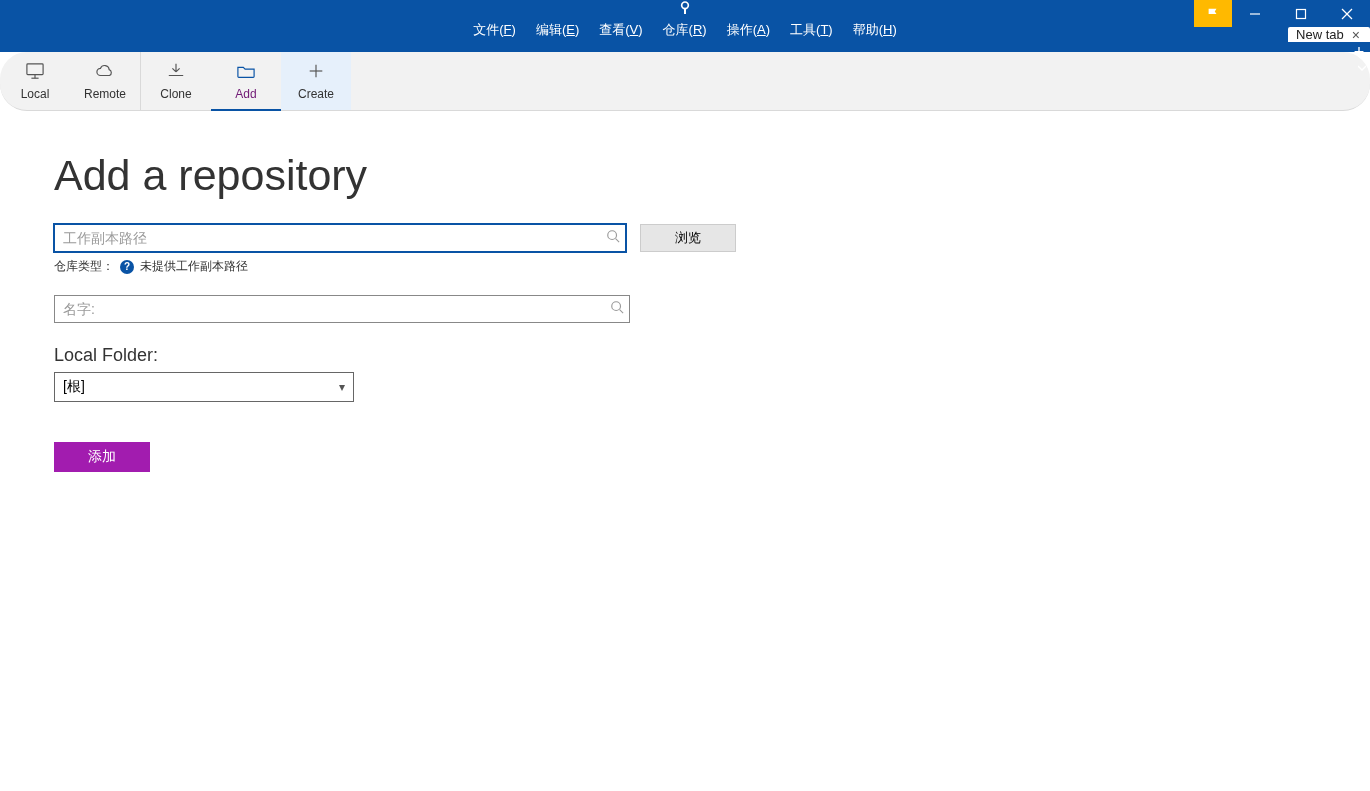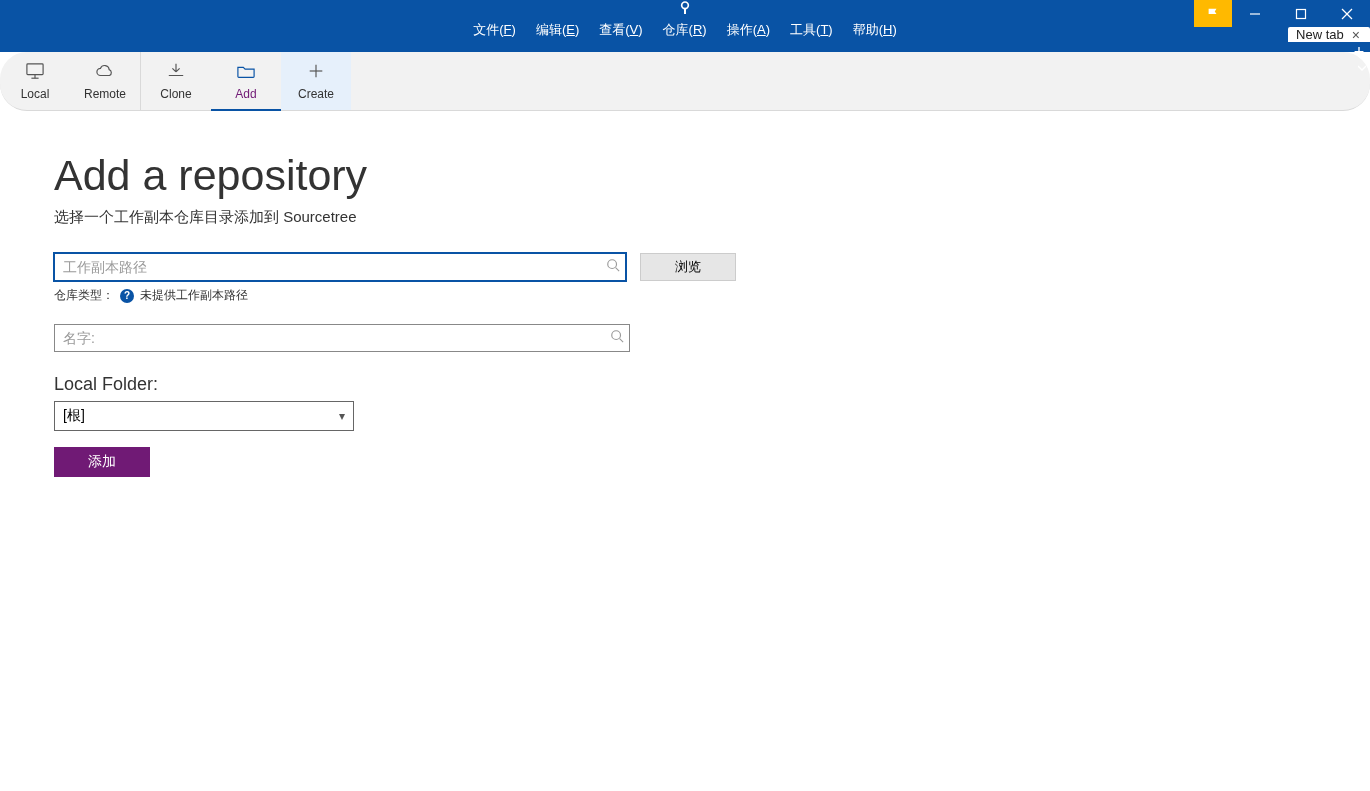--- a/index.html
+++ b/index.html
@@ -43,21 +43,21 @@
   .search-ico svg { width:14px; height:14px; stroke:#999; fill:none; }
   .btn-browse { width:96px; height:28px; background:#e6e6e6; border:1px solid #ccc; font-size:13px; font-family:inherit; cursor:default; }
   .hint-row { margin-top:6px; font-size:12px; display:flex; align-items:center; gap:6px; color:#333; }
   .hint-row .qmark { width:14px; height:14px; border-radius:50%; background:#0953a5; color:#fff; display:flex; align-items:center; justify-content:center; font-size:10px; font-weight:bold; }
   .row2 { margin-top:20px; }
   .row2 .field-wrap { width:576px; }
   .row2 .input { border:1px solid #888; }
   .label-lf { margin-top:22px; font-size:18px; color:#333; }
   .select-wrap { margin-top:6px; width:300px; height:30px; border:1px solid #666; display:flex; align-items:center; justify-content:space-between; padding:0 8px; font-size:14px; }
   .select-wrap .chev { font-size:12px; color:#555; }
-  .btn-add { margin-top:16px; width:96px; height:30px; background:#701a75; color:#fff; border:none; font-size:14px; font-family:inherit; }
+  .btn-add { margin-top:40px; width:96px; height:30px; background:#a21caf; color:#fff; border:none; font-size:14px; font-family:inherit; }
 </style>
 </head>
 <body>
 
 <div class="titlebar">
   <div class="logo">
     <svg viewBox="0 0 24 24">
         <circle cx="12" cy="8" r="5" fill="none" stroke="#fff" stroke-width="2.5"></circle>
         <rect x="10.5" y="12" width="3" height="9" fill="#fff"></rect>
       </svg>
@@ -144,21 +144,20 @@
             <line x1="12" y1="3" x2="12" y2="17" stroke="#555" stroke-width="1.3"></line>
             <line x1="5" y1="10" x2="19" y2="10" stroke="#555" stroke-width="1.3"></line>
           </svg></span>
       <span>Create</span>
     </div>
   </div>
 </div>
 
 <div class="content">
   <h1>Add a repository</h1>
-  <div class="subtitle">选择一个工作副本仓库目录添加到 Sourcetree</div>
 
   <div class="row">
     <div class="field-wrap">
       <input class="input focus" placeholder="工作副本路径" style="">
       <span class="search-ico"><svg viewBox="0 0 16 16">
             <circle cx="7" cy="7" r="5" stroke-width="1.3"></circle>
             <line x1="11" y1="11" x2="15" y2="15" stroke-width="1.3"></line>
           </svg></span>
     </div>
     <button class="btn-browse">浏览</button>

